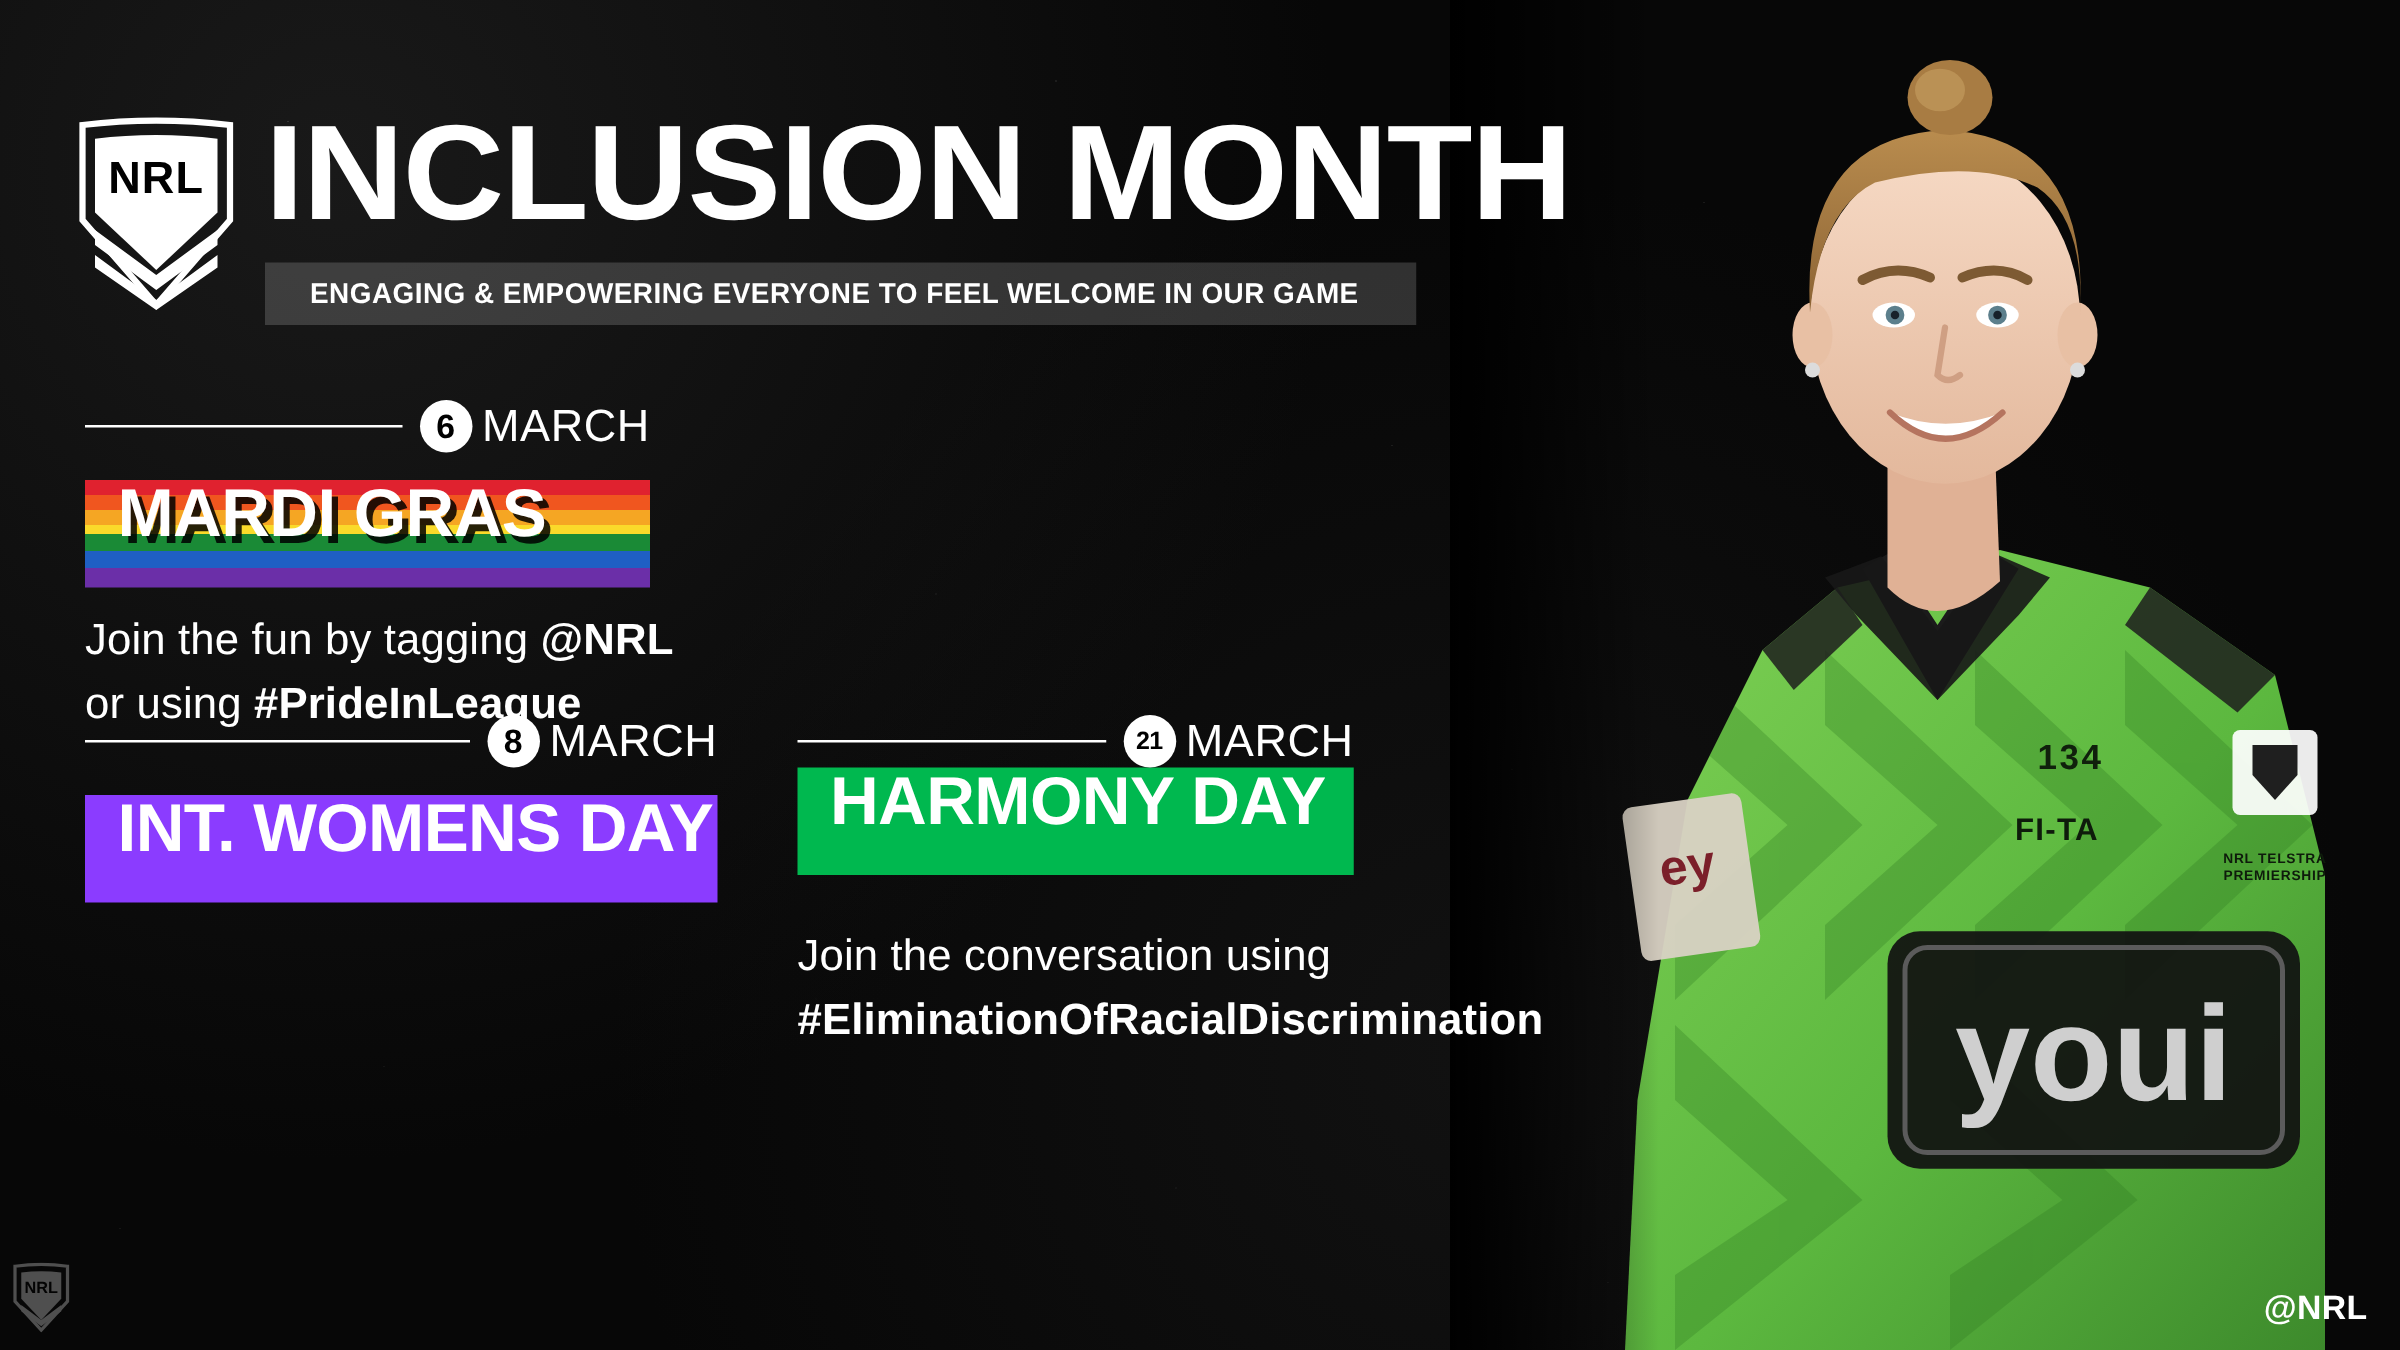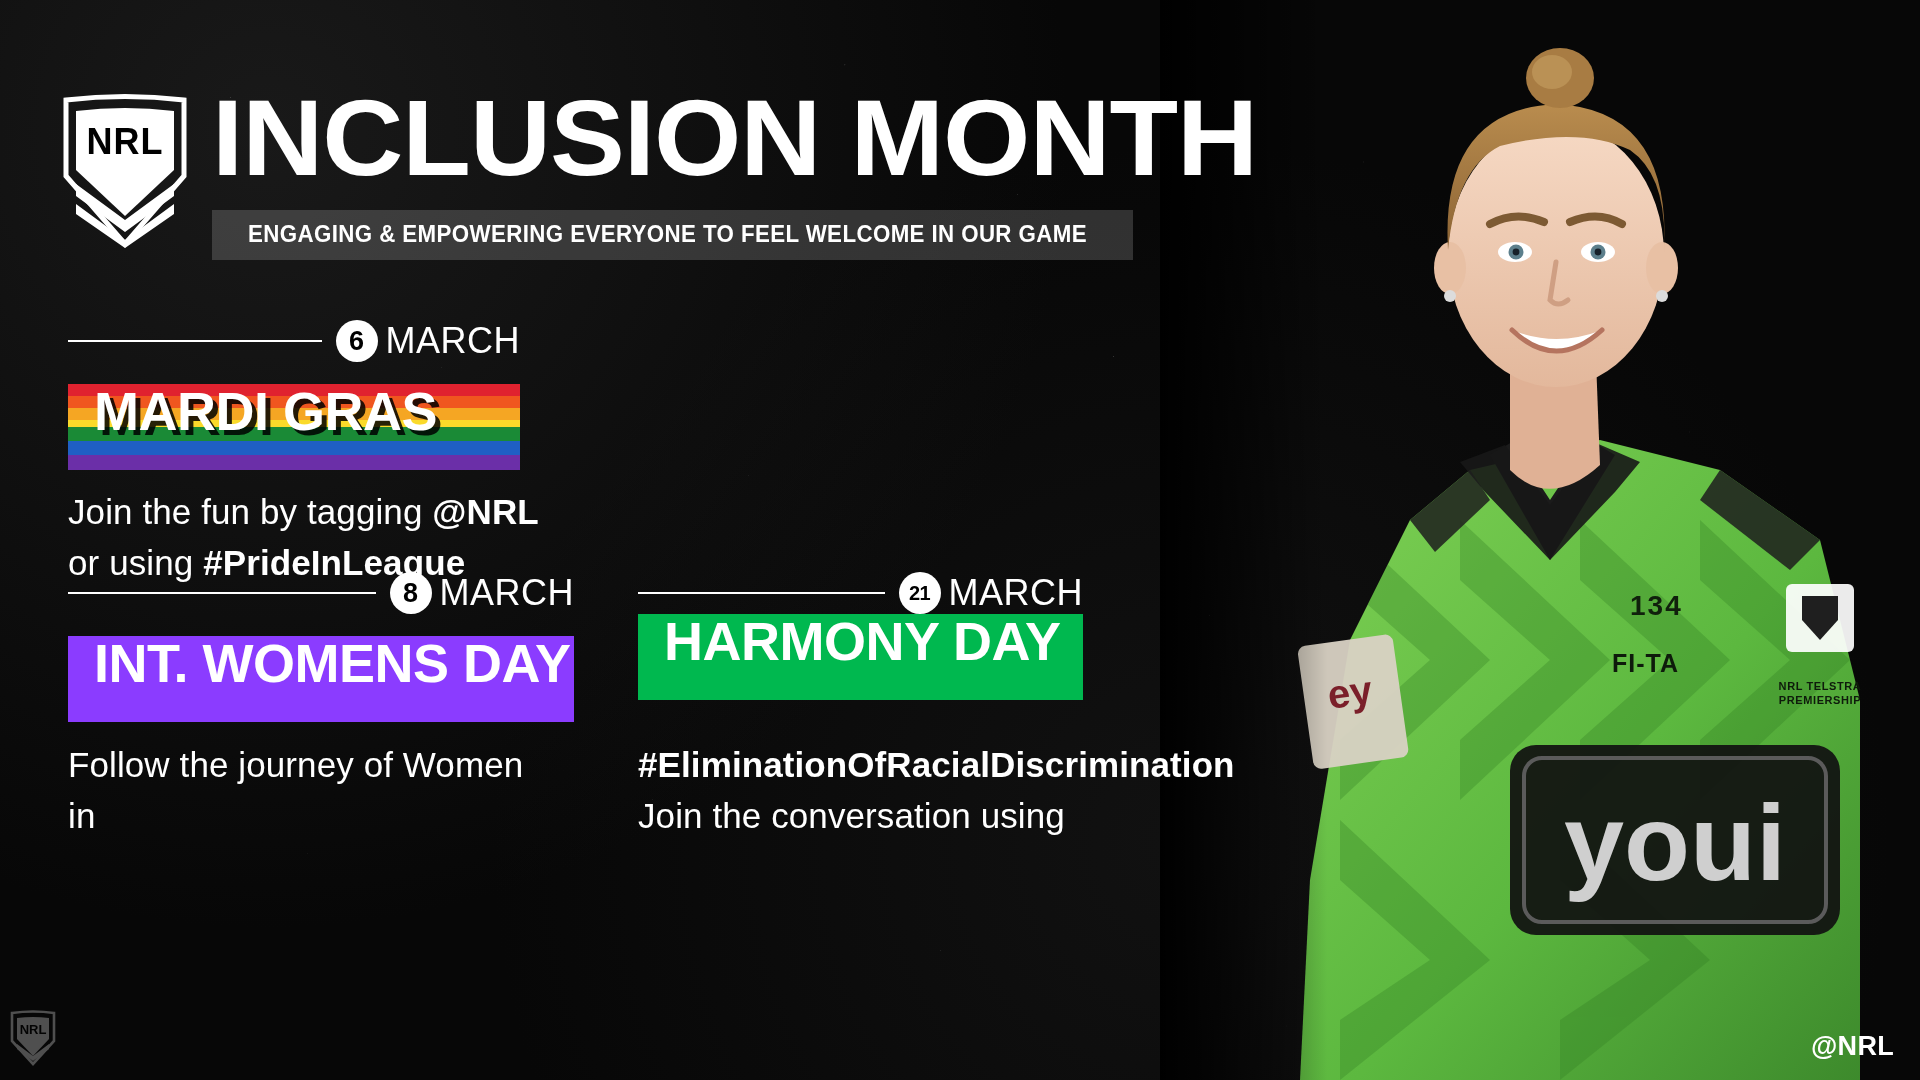--- a/index.html
+++ b/index.html
@@ -291,41 +291,38 @@
     <div class="date-header">
       <div class="date-rule"></div>
       <div class="date-circle">8</div>
       <div class="date-month">MARCH</div>
     </div>
     <div class="banner" id="iwd-banner">
       <span class="banner-text">INT. WOMENS DAY</span>
     </div>
   </div>
   <div class="copy" id="iwd-copy">
-    <div>
-      <span>Follow the journey of Women in</span>
-    </div>
   </div>
 
   <div id="sec-harmony">
     <div class="date-header">
       <div class="date-rule"></div>
       <div class="date-circle wide">21</div>
       <div class="date-month">MARCH</div>
     </div>
     <div class="banner" id="harmony-banner">
       <span class="banner-text">HARMONY DAY</span>
     </div>
   </div>
   <div class="copy" id="harmony-copy">
     <div>
+      <span>Join the conversation using</span>
+    </div>
+    <div>
       <b>#EliminationOfRacialDiscrimination</b>
-    </div>
-    <div>
-      <span>Join the conversation using</span>
     </div>
   </div>
 
   <svg id="corner-logo" viewBox="0 0 46 56">
     <path d="M2 3 Q23 0 44 3 L44 31 L23 54 L2 31 Z" fill="none" stroke="#8a8a8a" stroke-width="2.6"></path>
     <path d="M7 8 Q23 6 39 8 L39 29 L23 46 L7 29 Z" fill="#8a8a8a"></path>
     <text x="23" y="24" text-anchor="middle" font-family="Liberation Sans, sans-serif" font-size="13" font-weight="bold" fill="#000">NRL</text>
     <path d="M7 34 L23 46 L39 34 L39 39 L23 51 L7 39 Z" fill="#8a8a8a"></path>
   </svg>
 

